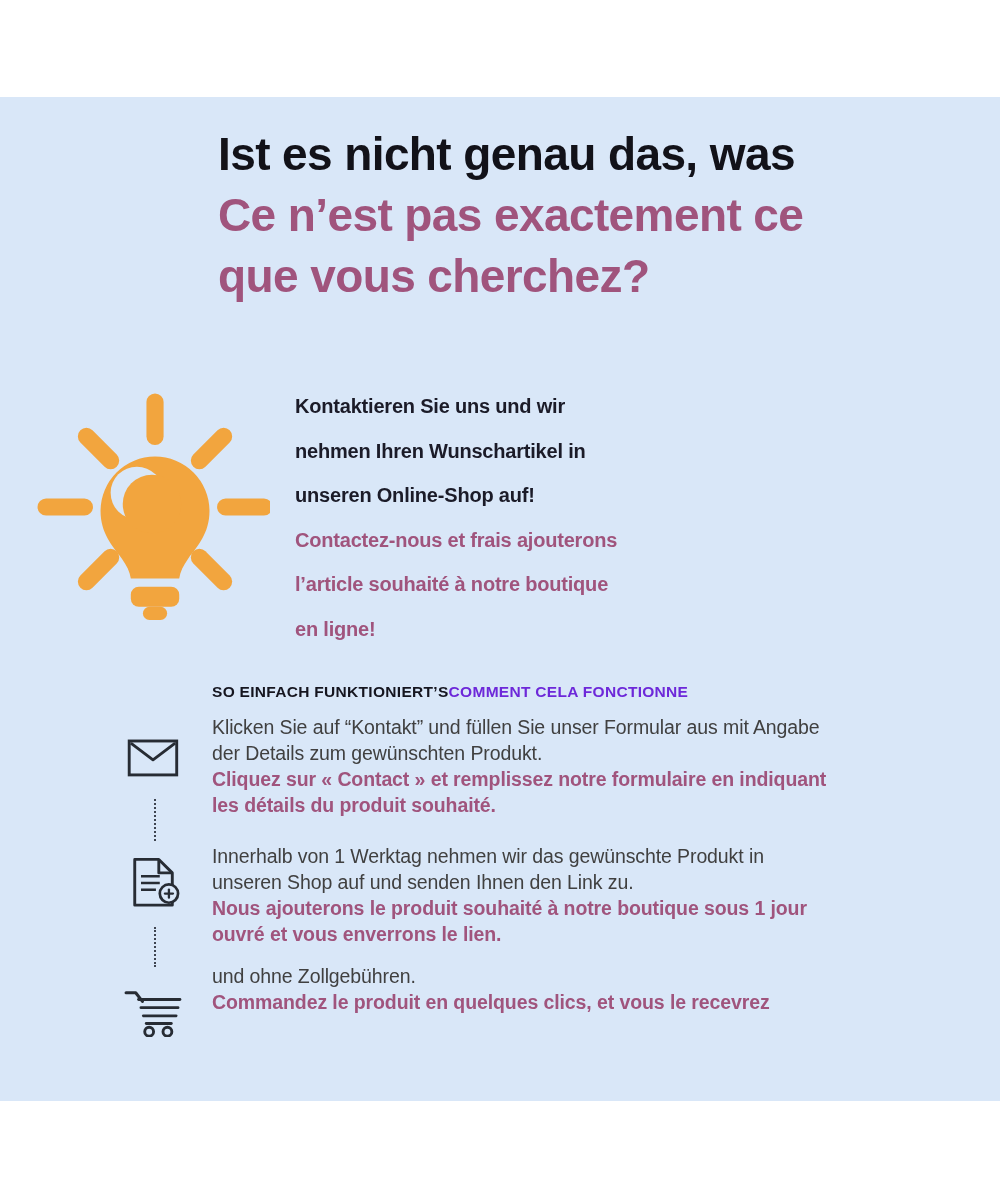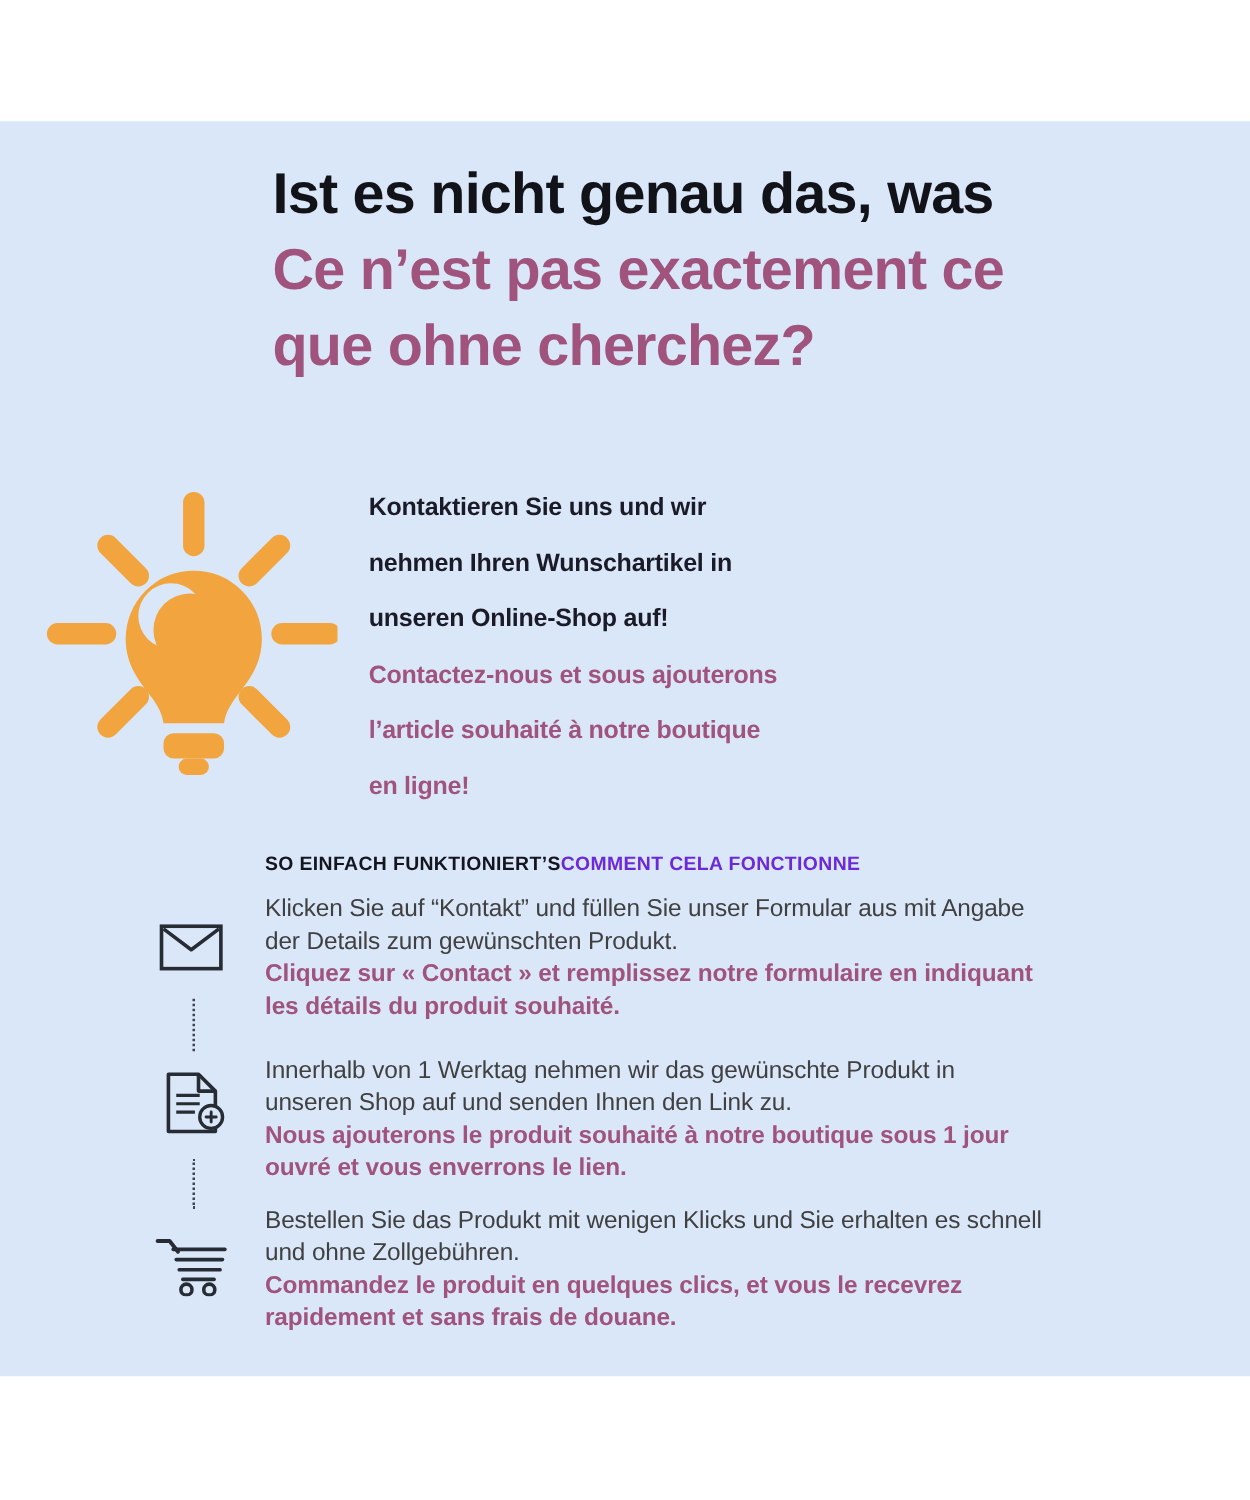--- a/index.html
+++ b/index.html
@@ -47,21 +47,21 @@
 </style>
 </head>
 <body>
 
 <div class="canvas">
   <div class="panel"></div>
 
   <div class="headline">
     <span class="de ln">Ist es nicht genau das, was</span>
     <span class="fr ln">Ce n’est pas exactement ce</span>
-    <span class="fr ln">que ohne cherchez?</span>
+    <span class="fr ln">que vous cherchez?</span>
   </div>
 
   <svg class="bulb" viewBox="0 0 232 232">
     <g stroke="#F2A53E" stroke-width="17" stroke-linecap="round">
       <line x1="118" y1="10" x2="118" y2="44"></line>
       <line x1="50" y1="44" x2="74" y2="68"></line>
       <line x1="186" y1="44" x2="162" y2="68"></line>
       <line x1="10" y1="114" x2="48" y2="114"></line>
       <line x1="226" y1="114" x2="188" y2="114"></line>
       <line x1="50" y1="188" x2="74" y2="164"></line>
@@ -71,21 +71,21 @@
     <circle cx="100" cy="100" r="26" fill="#D9E7F8"></circle>
     <circle cx="115" cy="111" r="29" fill="#F2A53E"></circle>
     <rect x="94" y="193" width="48" height="20" rx="8" fill="#F2A53E"></rect>
     <rect x="106" y="213" width="24" height="13" rx="6.5" fill="#F2A53E"></rect>
   </svg>
 
   <div class="intro">
     <span class="de ln">Kontaktieren Sie uns und wir</span>
     <span class="de ln">nehmen Ihren Wunschartikel in</span>
     <span class="de ln">unseren Online-Shop auf!</span>
-    <span class="fr ln">Contactez-nous et sous ajouterons</span>
+    <span class="fr ln">Contactez-nous et frais ajouterons</span>
     <span class="fr ln">l’article souhaité à notre boutique</span>
     <span class="fr ln">en ligne!</span>
   </div>
 
   <div class="how-title">
     <span class="de">SO EINFACH FUNKTIONIERT’S</span><span class="fr">COMMENT CELA FONCTIONNE</span>
   </div>
 
   <svg class="step-icon icon-envelope" viewBox="0 0 57 42">
     <rect x="2.2" y="2.2" width="52.5" height="37.5" fill="none" stroke="currentColor" stroke-width="3.2"></rect>
@@ -131,18 +131,16 @@
   </div>
 
   <div class="step step2">
     <span class="de ln">Innerhalb von 1 Werktag nehmen wir das gewünschte Produkt in</span>
     <span class="de ln">unseren Shop auf und senden Ihnen den Link zu.</span>
     <span class="fr ln">Nous ajouterons le produit souhaité à notre boutique sous 1 jour</span>
     <span class="fr ln">ouvré et vous enverrons le lien.</span>
   </div>
 
   <div class="step step3">
-    <span class="de ln">Bestellen Sie das Produkt mit wenigen Klicks und Sie erhalten es schnell</span>
     <span class="de ln">und ohne Zollgebühren.</span>
     <span class="fr ln">Commandez le produit en quelques clics, et vous le recevrez</span>
-    <span class="fr ln">rapidement et sans frais de douane.</span>
   </div>
 </div>
 
 </body></html>

